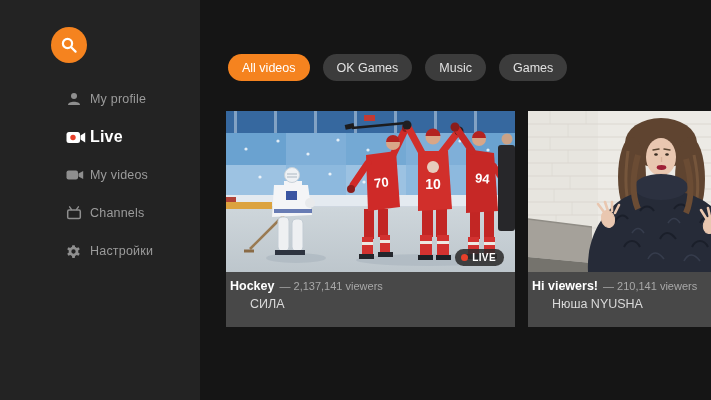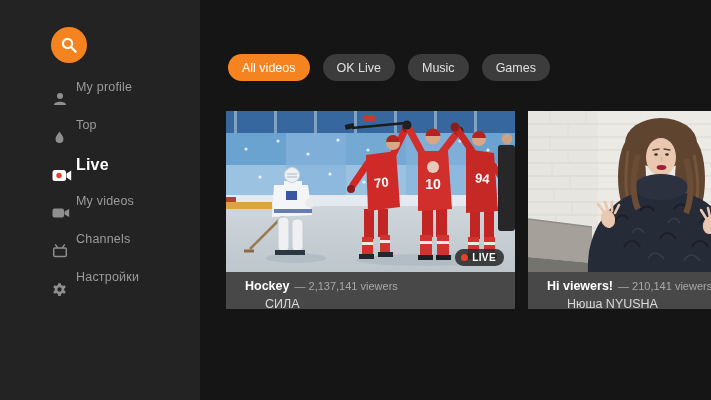--- a/index.html
+++ b/index.html
@@ -12,21 +12,21 @@
   }
   
   .sidebar { position:absolute; left:0; top:0; width:200px; height:400px; background:#232323; }
   .search-btn {
     position:absolute; left:51px; top:27px; width:36px; height:36px;
     border:none; border-radius:50%; background:var(--accent,#F5831F);
     display:flex; align-items:center; justify-content:center; cursor:pointer;
   }
   .menu { position:absolute; top:80px; left:0; right:0; }
   .menu-item {
-    height:38px; display:flex; padding-left:52px; cursor:pointer;
+    height:38px; display:flex; align-items:center; padding-left:52px; cursor:pointer;margin-left:14px;
   }
   .menu-item .ic { width:20px; display:flex; justify-content:flex-start; align-items:center; flex:0 0 20px; }
   .menu-item .lbl { font-size:12.5px; color:#9B9B9B; margin-left:4px; letter-spacing:.2px; }
   .menu-item.active .lbl { font-size:16px; font-weight:bold; color:#FFFFFF; }
   
   .tabs { position:absolute; left:228px; top:54px; display:flex; gap:13px; }
   .pill {
     display:inline-flex; align-items:center; height:27px; padding:0 14px;
     border-radius:14px; background:#3C3C3C; color:#E2E2E2;
     font-size:12.5px; white-space:nowrap; cursor:pointer;
@@ -37,21 +37,21 @@
   .card { width:289px; flex:0 0 289px; cursor:pointer; }
   .thumb { position:relative; width:289px; height:161px; background:#333; overflow:hidden; }
   .thumb svg { display:block; width:289px; height:161px; }
   .live-badge {
     position:absolute; right:11px; bottom:6px; height:17px;
     display:flex; align-items:center; gap:4px; padding:0 8px 0 6px;
     background:rgba(44,44,44,.88); border-radius:9px;
   }
   .live-dot { width:7px; height:7px; border-radius:50%; background:var(--live-red,#E8402A); }
   .live-txt { font-size:10px; font-weight:bold; color:#fff; letter-spacing:.4px; }
-  .info { width:100%; height:37px; background:#484848; padding:6px 10px 0 19px; }
+  .info { width:100%; height:55px; background:#484848; padding:6px 10px 0 4px; }
   .line1 { font-size:12.5px; line-height:16px; white-space:nowrap; overflow:hidden; }
   .title { font-weight:bold; color:#FFFFFF; }
   .meta { font-size:11px; color:#A8A8A8; margin-left:5px; }
   .line2 { font-size:12.5px; line-height:16px; color:#D9D9D9; margin-top:2px; white-space:nowrap;margin-left:20px; }
   svg text { font-family:"Liberation Sans", sans-serif; }
 </style>
 </head>
 <body>
 
 <aside class="sidebar">
@@ -65,28 +65,20 @@
   <nav class="menu">
     <div class="menu-item">
       <span class="ic">
         <svg width="16" height="16" viewBox="0 0 16 16">
             <circle cx="8" cy="5" r="3" fill="#8F8F8F"></circle>
             <path d="M2,14 C2,9.8 14,9.8 14,14 Z" fill="#8F8F8F"></path>
           </svg>
       </span>
       <span class="lbl">My profile</span>
     </div>
-    <div class="menu-item">
-      <span class="ic">
-        <svg width="15" height="15" viewBox="0 0 16 16">
-            <path d="M8,1.5 C9.8,4.5 12.2,6.6 12.2,9.6 A4.2,4.2 0 1 1 3.8,9.6 C3.8,6.6 6.2,4.5 8,1.5 Z" fill="#8F8F8F"></path>
-          </svg>
-      </span>
-      <span class="lbl">Top</span>
-    </div>
     <div class="menu-item active">
       <span class="ic">
         <svg width="20" height="15" viewBox="0 0 20 15">
             <rect x="0.5" y="2" width="13.5" height="11" rx="2.5" fill="#fff"></rect>
             <path d="M14.5,5.4 L19.2,2.6 V12.4 L14.5,9.6 Z" fill="#fff"></path>
             <circle cx="7" cy="7.5" r="2.7" fill="#E8402A"></circle>
           </svg>
       </span>
       <span class="lbl">Live</span>
     </div>
@@ -115,21 +107,21 @@
             <path fill-rule="evenodd" fill="#8F8F8F" d="M9.3,1.2 L6.7,1.2 L6.3,3.3 C5.7,3.5 5.1,3.8 4.6,4.2 L2.6,3.4 L1.3,5.7 L3,7 C2.9,7.3 2.9,7.7 2.9,8 C2.9,8.3 2.9,8.7 3,9 L1.3,10.3 L2.6,12.6 L4.6,11.8 C5.1,12.2 5.7,12.5 6.3,12.7 L6.7,14.8 L9.3,14.8 L9.7,12.7 C10.3,12.5 10.9,12.2 11.4,11.8 L13.4,12.6 L14.7,10.3 L13,9 C13.1,8.7 13.1,8.3 13.1,8 C13.1,7.7 13.1,7.3 13,7 L14.7,5.7 L13.4,3.4 L11.4,4.2 C10.9,3.8 10.3,3.5 9.7,3.3 Z M8,10.3 A2.3,2.3 0 1 0 8,5.7 A2.3,2.3 0 0 0 8,10.3 Z"></path>
           </svg>
       </span>
       <span class="lbl">Настройки</span>
     </div>
   </nav>
 </aside>
 
 <nav class="tabs">
   <span class="pill active">All videos</span>
-  <span class="pill">OK Live</span>
+  <span class="pill">OK Games</span>
   <span class="pill">Music</span>
   <span class="pill">Games</span>
 </nav>
 
 <section class="cards">
 
   <article class="card">
     <div class="thumb">
       <svg viewBox="0 0 289 161">
         <defs>

